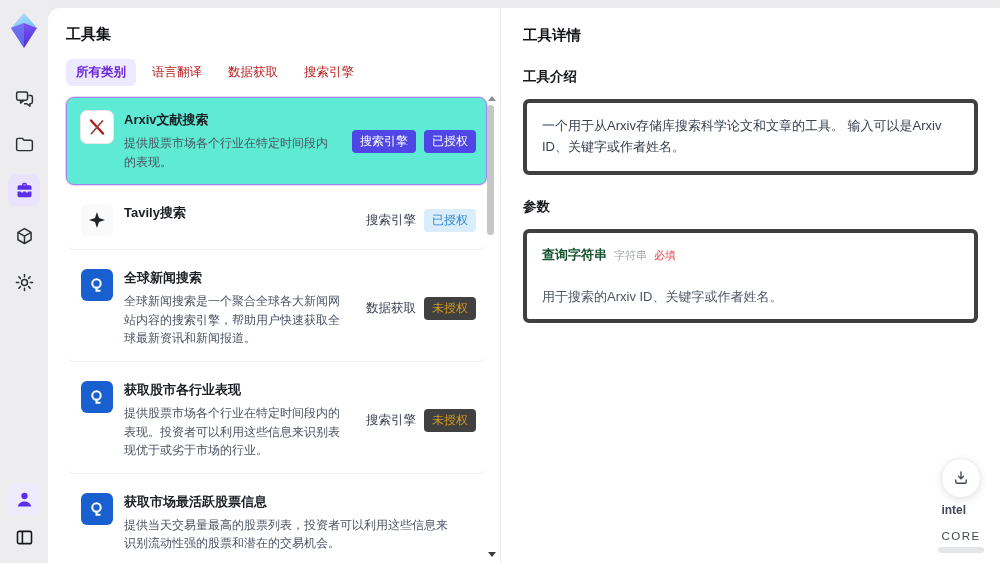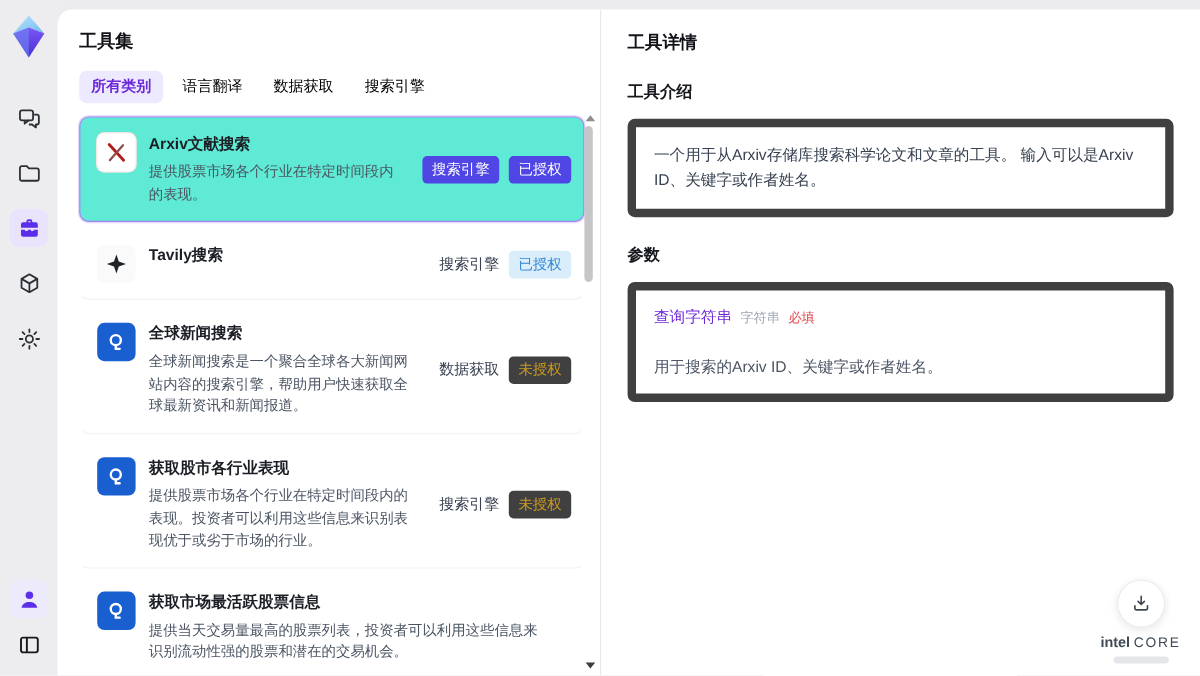--- a/index.html
+++ b/index.html
@@ -15,21 +15,21 @@
   .rail-btn.active { background:#e9e3fb; }
   .rail-bottom { margin-top:auto; margin-bottom:10px; display:flex; flex-direction:column; align-items:center; gap:6px; }
 
   
   .surface { position:absolute; left:48px; top:8px; right:0; bottom:0; background:#ffffff; border-top-left-radius:12px; display:flex; overflow:hidden; }
 
   
   .pane-tools { width:452px; padding:17px 14px 0 18px; position:relative; flex:none; }
   .pane-title { font-size:15px; font-weight:bold; color:#111318; }
   .tabs { display:flex; gap:6px; margin-top:15px; }
-  .tab { font-size:12.5px; color:#000000; padding:5px 10px; border-radius:6px; cursor:pointer; white-space:nowrap; }
+  .tab { font-size:12.5px; color:#b91c1c; padding:5px 10px; border-radius:6px; cursor:pointer; white-space:nowrap; }
   .tab.active { background:#ede9fe; color:#6d28d9; font-weight:bold; }
 
   .tool-list { margin-top:11px; width:421px; }
   .tool-item { display:flex; gap:11px; padding:13px 10px 13px 14px; border:1px solid transparent; border-bottom:1px solid #f1f1f4; cursor:pointer; border-radius:8px; margin-bottom:5px; }
   .tool-item.selected { background:#5eead4; border:1px solid #a585f2; box-shadow:0 0 0 1px #e4d7fb; }
   .tool-icon { width:32px; height:32px; border-radius:6px; flex:none; display:grid; place-items:center; }
   .tool-icon svg { width:20px; height:20px; }
   .ti-arxiv { background:#ffffff; box-shadow:0 0 0 1px #f0e7e4; }
   .ti-tavily { background:#fafafa; }
   .ti-blue { background:#1a5fd0; }
@@ -47,33 +47,33 @@
   .sb { position:absolute; right:4px; top:88px; bottom:6px; width:10px; }
   .sb-up, .sb-down { position:absolute; left:2px; width:0; height:0; border-left:4px solid transparent; border-right:4px solid transparent; }
   .sb-up   { top:0; border-bottom:5px solid #8d8d92; }
   .sb-down { bottom:0; border-top:5px solid #3c3c40; }
   .sb-thumb { position:absolute; left:1px; top:9px; width:7px; height:130px; background:#c6c6c9; border-radius:4px; }
 
   
   .pane-detail { flex:1; border-left:1px solid #e8e8ea; padding:18px 22px; position:relative; }
   .detail-title { font-size:14.5px; font-weight:bold; color:#111318; }
   .section-h { font-size:13.5px; font-weight:bold; color:#16181d; margin-top:23px; }
-  .info-box { margin-top:13px; border:7px solid #404040; border-radius:6px; background:#fff; padding:13px 15px; }
+  .info-box { margin-top:13px; border:4px solid #404040; border-radius:6px; background:#fff; padding:13px 15px; }
   .intro-text { font-size:13px; color:#374151; line-height:1.6; }
   .param-head { display:flex; align-items:baseline; gap:7px; }
-  .param-name { font-size:13px; font-weight:normal; color:#6d28d9; }
+  .param-name { font-size:13px; font-weight:bold; color:#14532d; }
   .param-type { font-size:11px; color:#9ca3af; }
   .param-req { font-size:11px; color:#e5484d; }
   .param-desc { margin-top:24px; font-size:13px; color:#4b5563; }
 
   
   .corner { position:absolute; right:16px; bottom:10px; display:flex; flex-direction:column; align-items:center; gap:5px; }
   .dl-btn { width:40px; height:40px; border-radius:50%; background:#fff; border:1px solid #ededf0; box-shadow:0 2px 8px rgba(0,0,0,.10); display:grid; place-items:center; cursor:pointer; }
   .dl-btn svg { width:18px; height:18px; }
-  .intel { font-size:12px; color:#3f4a56; display:flex; align-items:baseline; gap:3px; }
+  .intel { font-size:12px; color:#3f4a56; display:flex; align-items:baseline; gap:13px;flex-direction:column; }
   .intel b { font-weight:bold; letter-spacing:0; }
   .intel span { letter-spacing:1.5px; font-size:11.5px; }
   .intel-bar { width:46px; height:6px; border-radius:3px; background:#e4e6e9; }
 </style>
 </head>
 <body>
 
 <div class="rail">
   <svg class="logo" viewBox="0 0 38 42">
     <defs>

